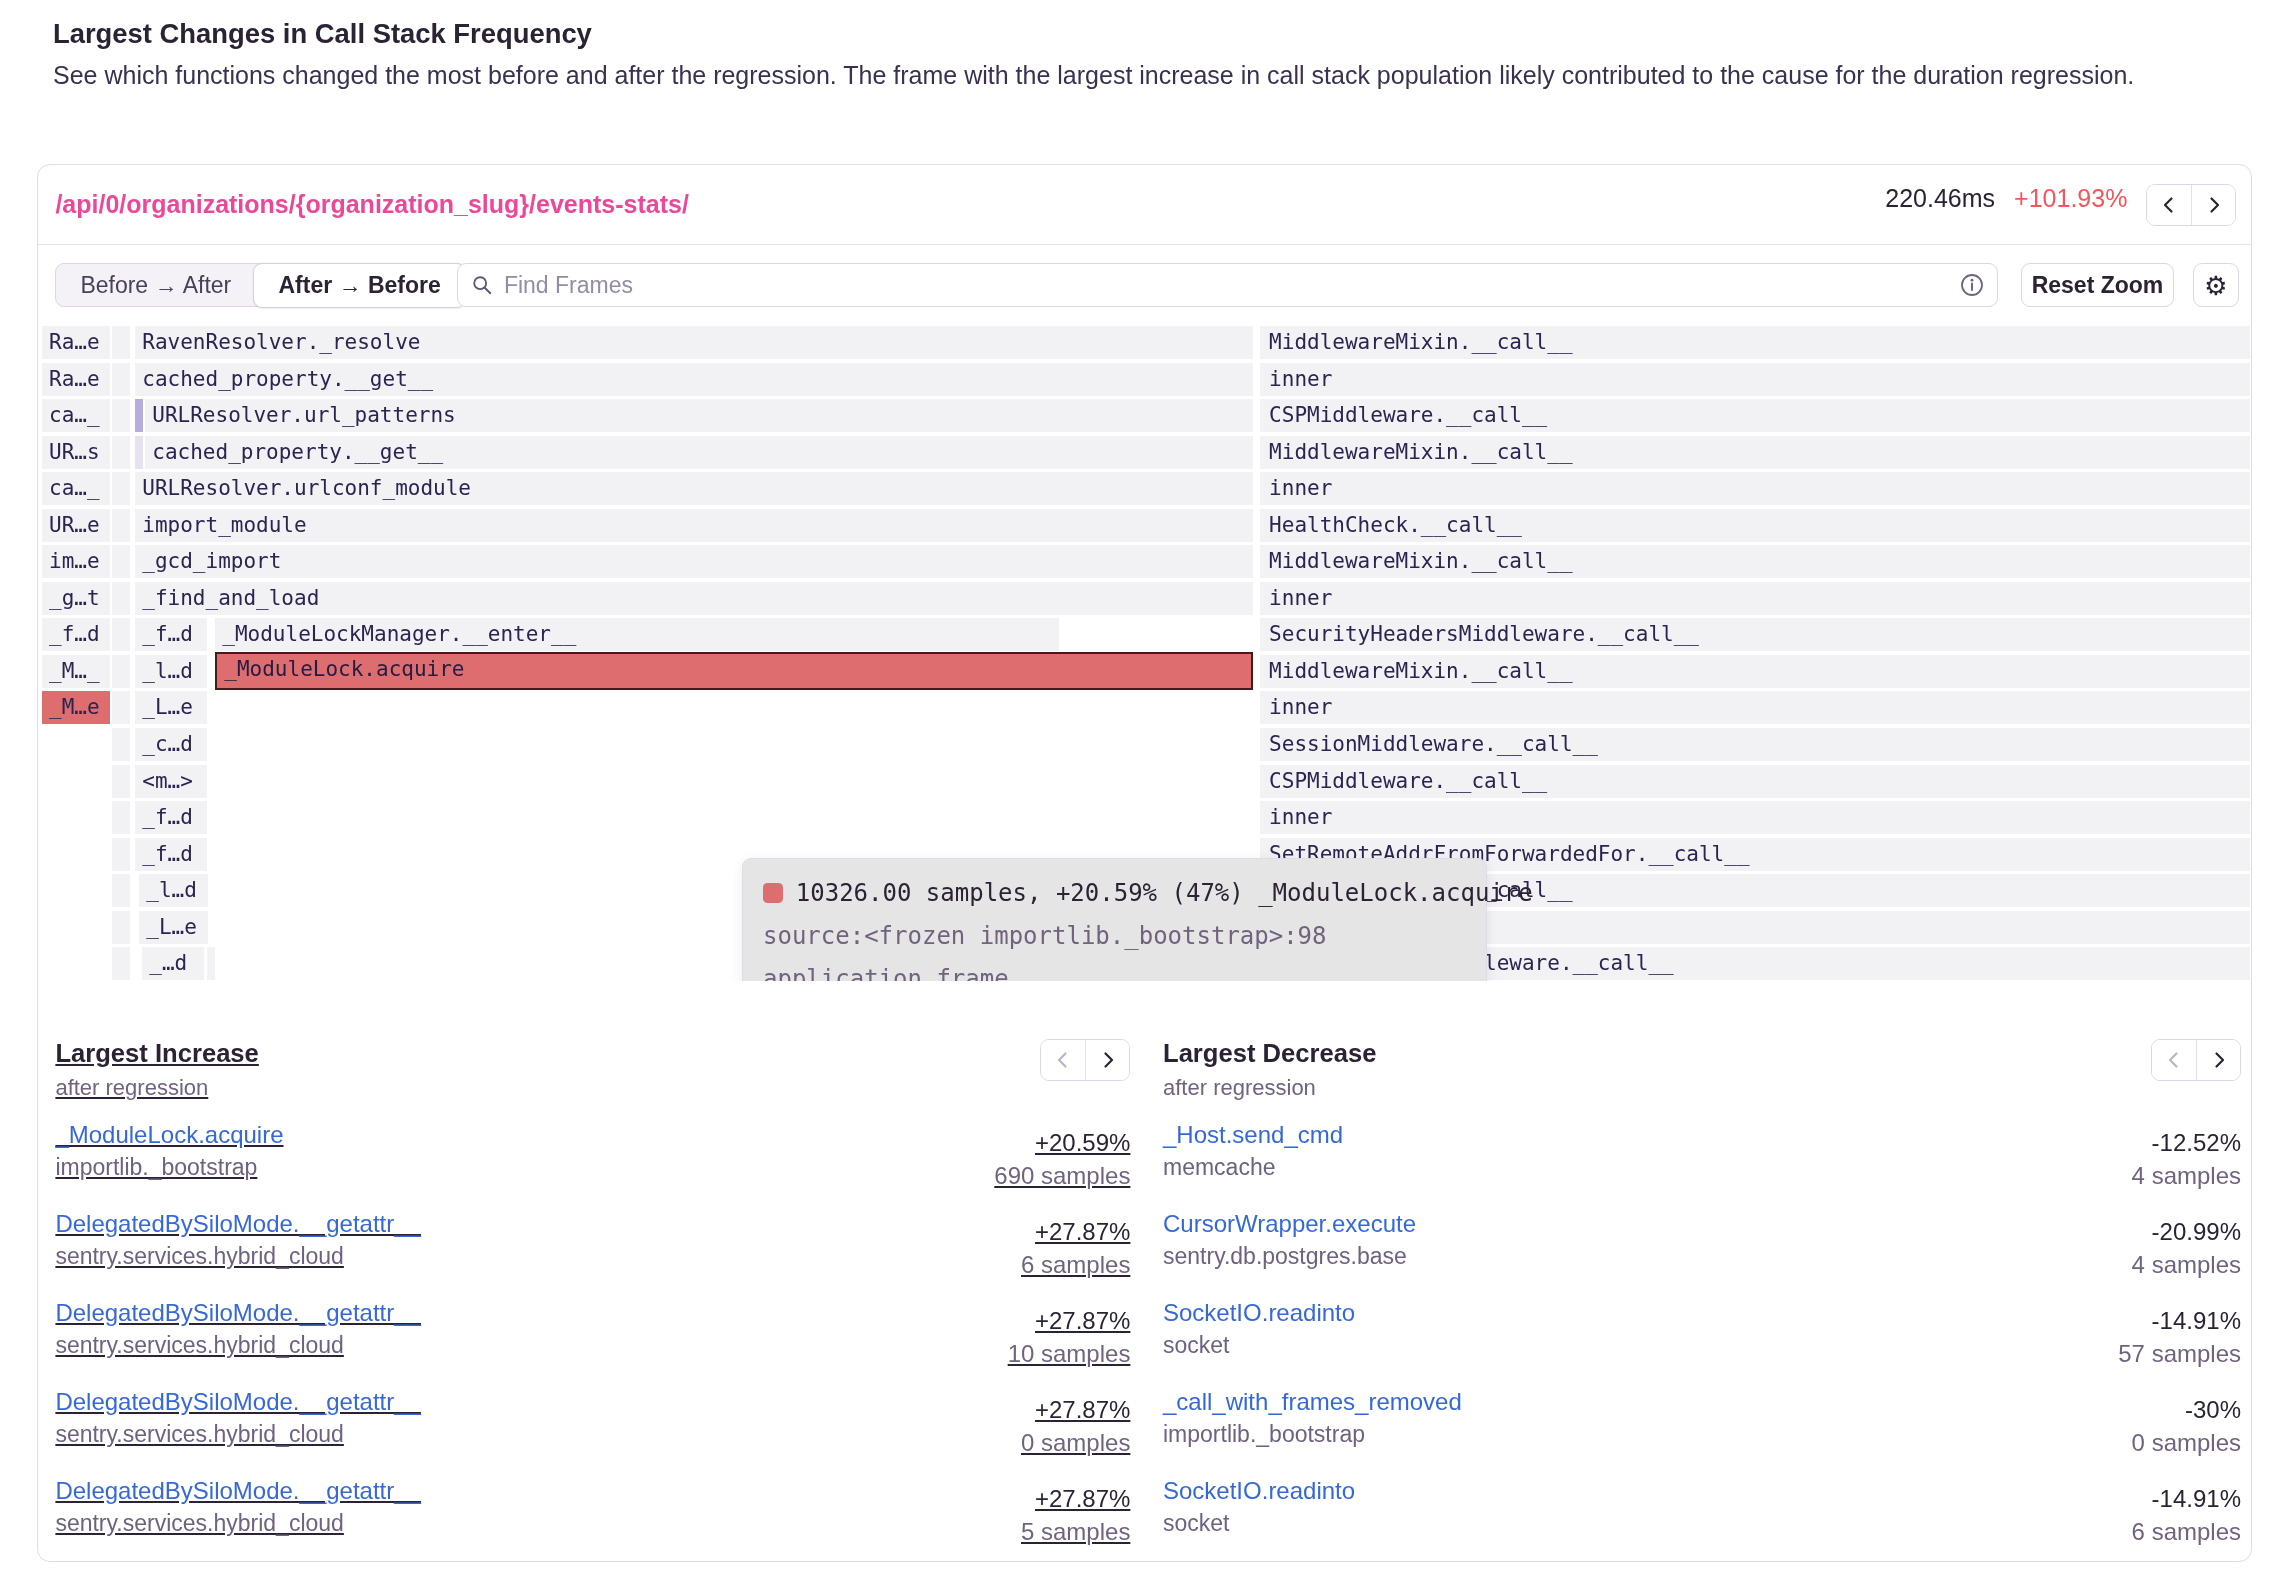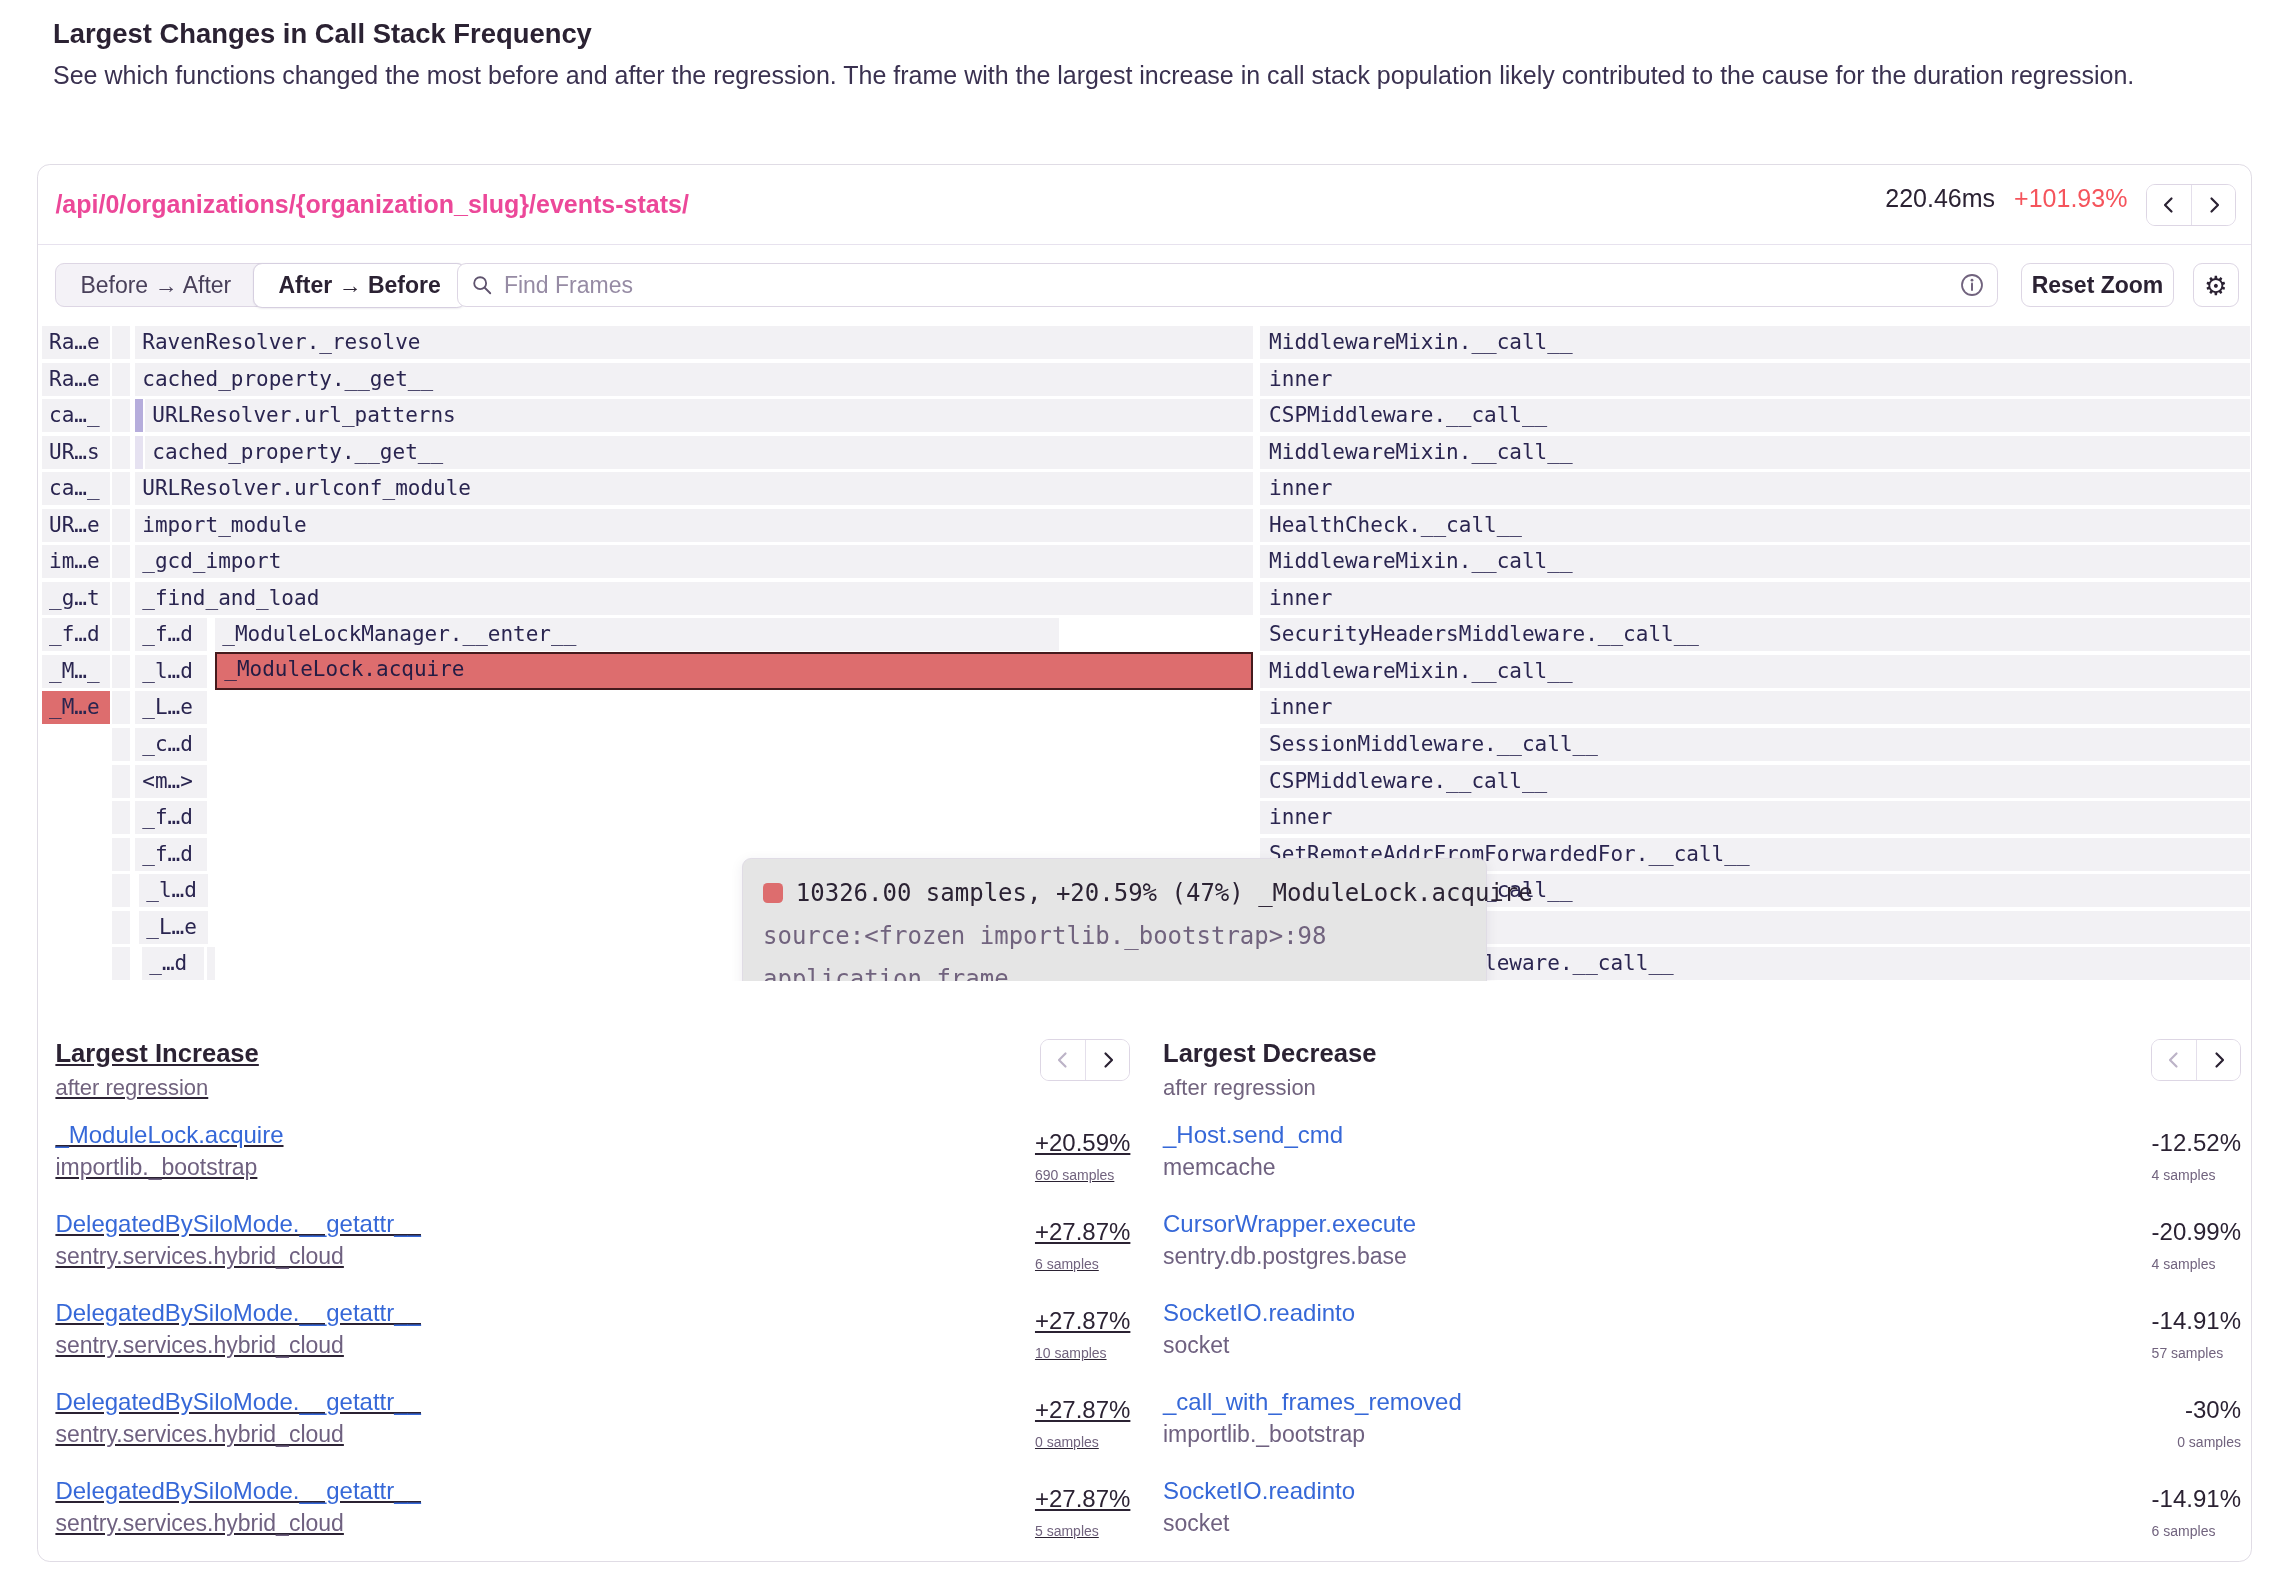--- a/index.html
+++ b/index.html
@@ -52,21 +52,21 @@
   
   .bottom{position:absolute;left:0;right:0;top:859px;bottom:0;}
   .bcol{position:absolute;top:0;}
   .bhead{display:flex;align-items:flex-start;justify-content:space-between;padding-top:14.6px;height:79px;}
   .btitle{font-size:25.6px;font-weight:700;color:#2b2233;}
   .bsub{font-size:22px;color:#71637e;margin-top:7.3px;}
   .item{display:flex;justify-content:space-between;align-items:flex-start;height:66px;margin-bottom:23px;}
   .fn{font-size:24px;color:#3668d8;line-height:33px;cursor:pointer;}
   .mod{font-size:23px;color:#6f6180;line-height:33px;}
   .pct{font-size:24px;color:#2b2233;line-height:33px;text-align:right;margin-top:8px;}
-  .smp{font-size:14px;color:#71637e;line-height:33px;text-align:left;}
+  .smp{font-size:24px;color:#71637e;line-height:33px;text-align:right;}
 
   .icon-svg{display:block;}
 </style>
 </head>
 <body>
 
 <div class="page-title">Largest Changes in Call Stack Frequency</div>
 <div class="page-desc">See which functions changed the most before and after the regression. The frame with the largest increase in call stack population likely contributed to the cause for the duration regression.</div>
 
 <div class="panel">

